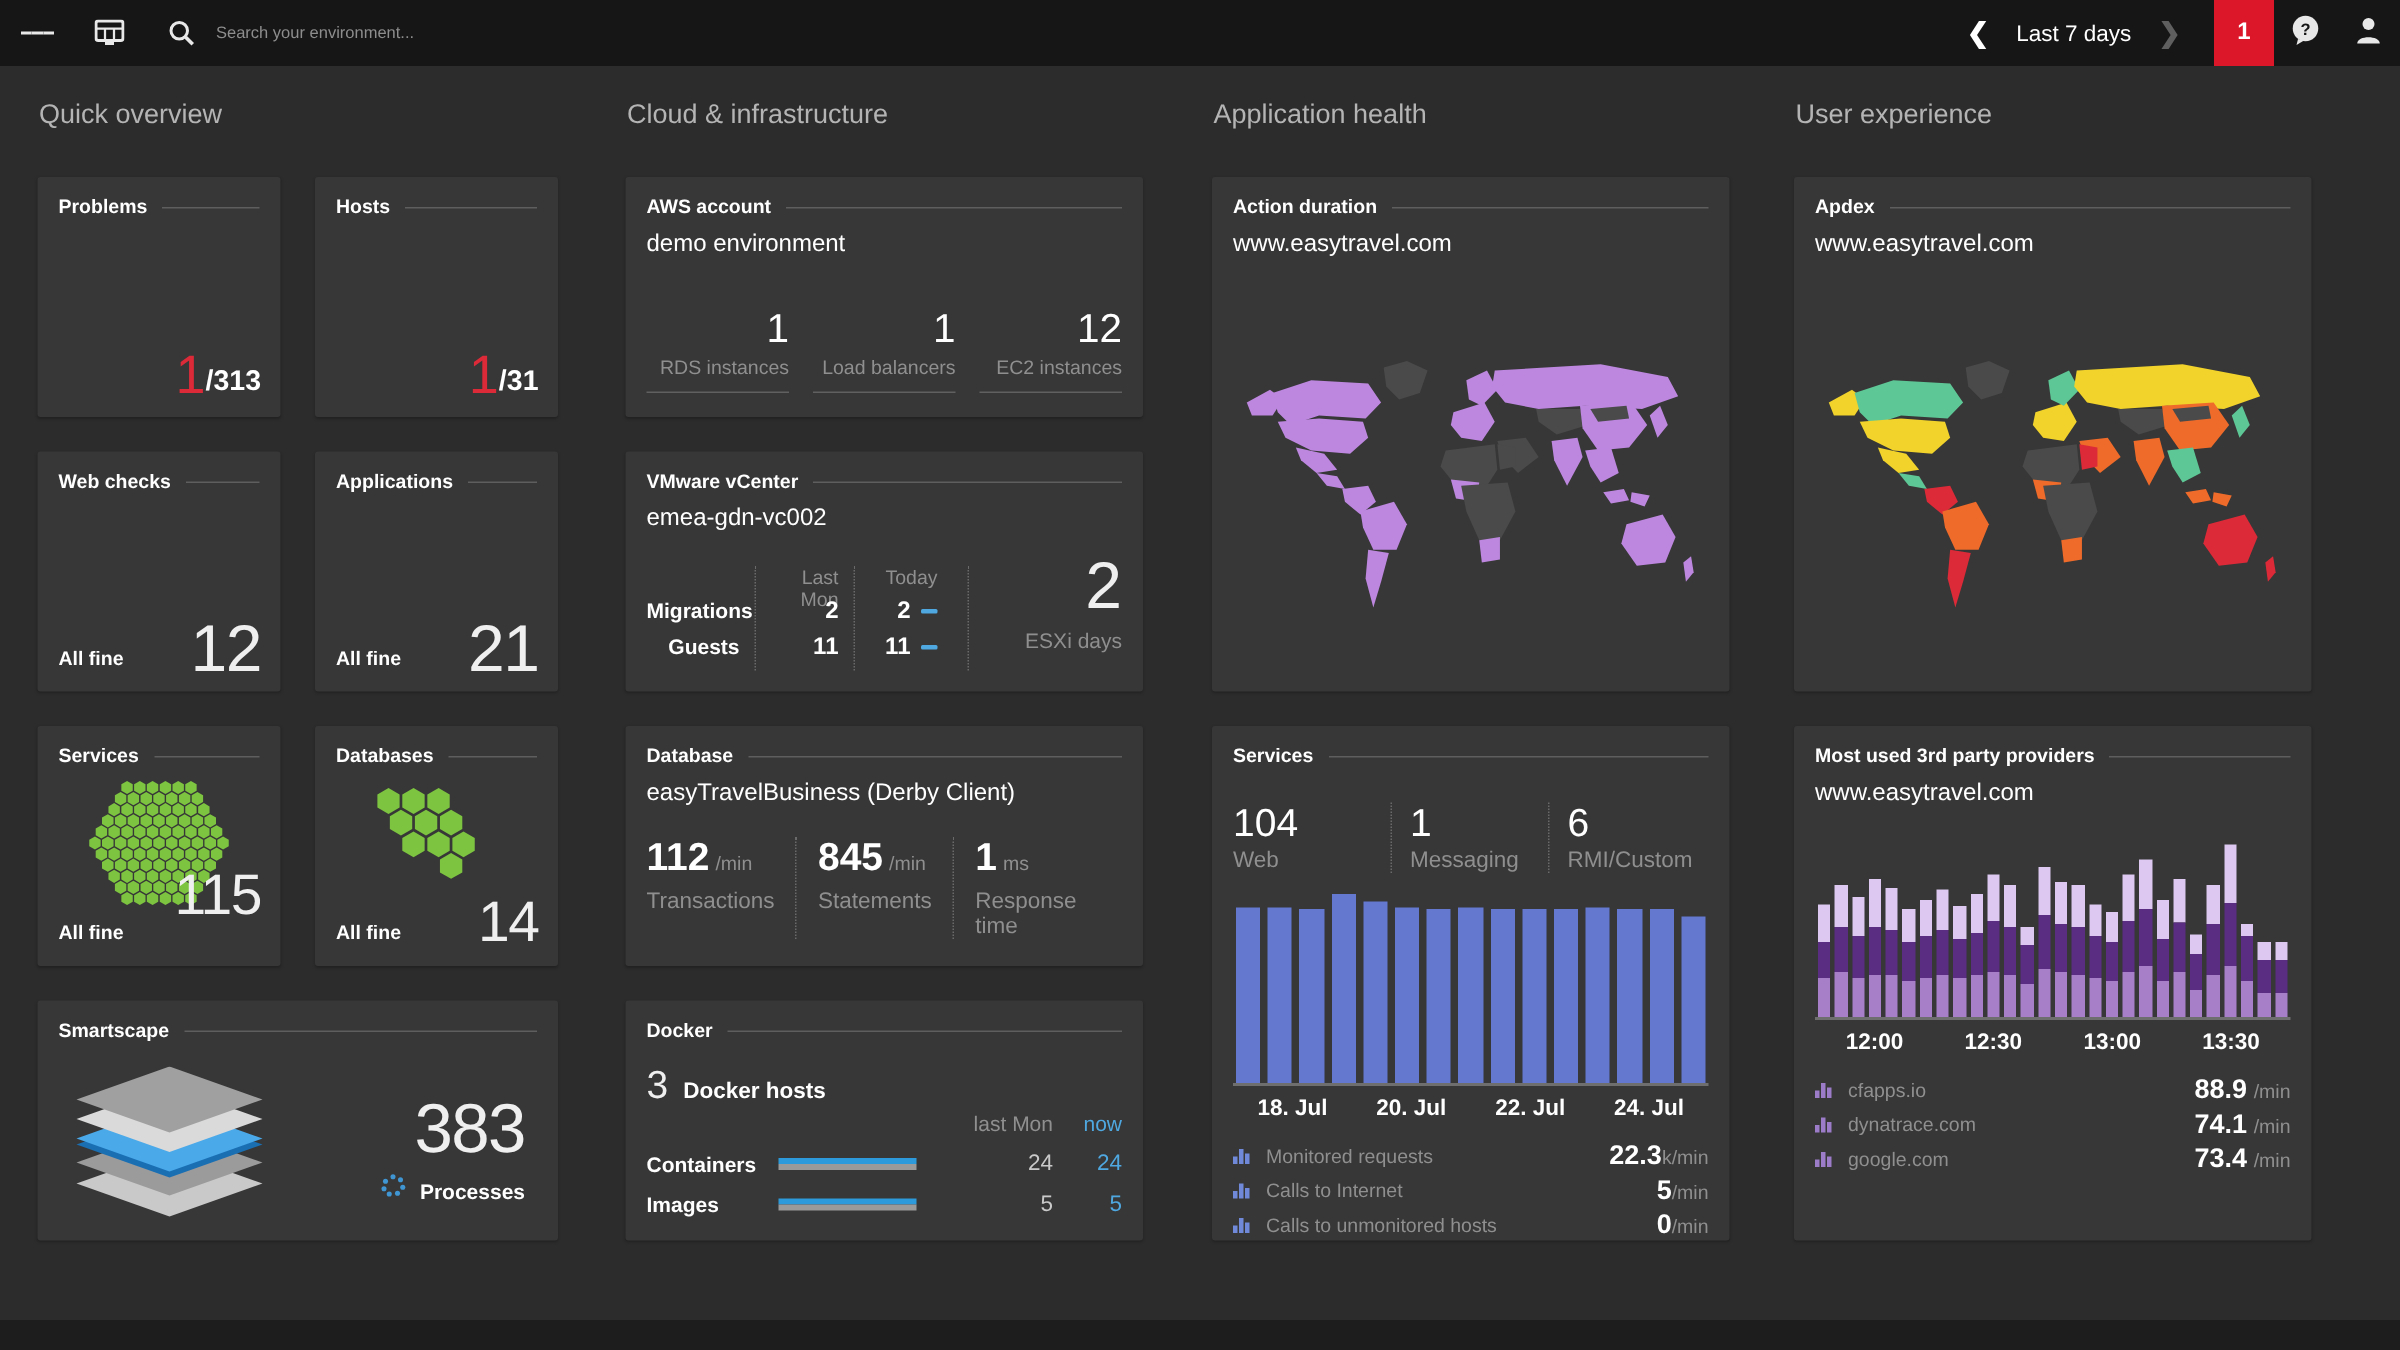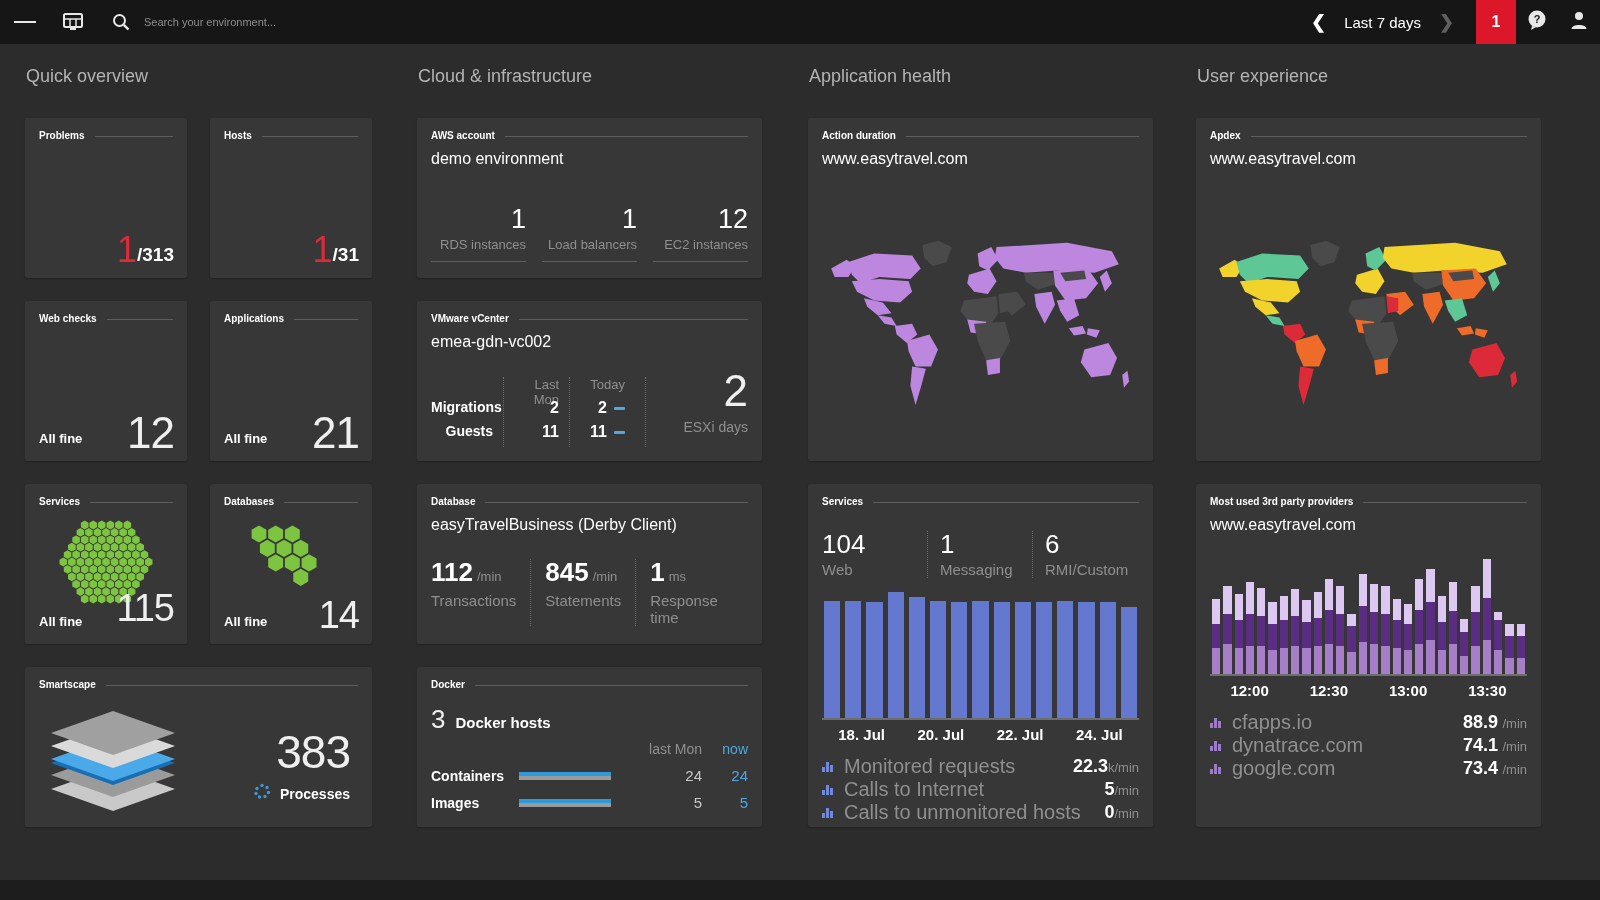--- a/index.html
+++ b/index.html
@@ -35,21 +35,21 @@
   .section-title { font-size:18px; font-weight:400; color:#b4b4b4; margin:6px 0 31px 1px; }
 
   
   .tile { position:relative; background:#373737; border-radius:2px; padding:12px 14px;
           margin-bottom:23px; box-shadow:0 1px 2px rgba(0,0,0,.25); cursor:pointer; }
   .h1 { height:160px; }
   .h2 { height:343px; }
   .row2 { display:flex; gap:23px; }
   .row2 .tile { width:162px; }
   .tile-head { display:flex; align-items:center; gap:10px; }
-  .tile-title { font-size:10px; font-weight:bold; color:#fff; white-space:nowrap; }
+  .tile-title { font-size:13px; font-weight:bold; color:#fff; white-space:nowrap; }
   .tile-rule { flex:1; height:1px; background:#5e5e5e; margin-top:2px; }
   .tile-sub { font-size:16px; color:#fff; margin-top:9px; }
 
   
   .qo-status { position:absolute; left:14px; bottom:15px; font-size:13px; font-weight:bold; color:#fff; }
   .qo-count { position:absolute; right:13px; bottom:6px; font-size:44px; font-weight:200;
               color:#efefef; line-height:1; letter-spacing:-1px; }
   .qo-frac { position:absolute; right:13px; bottom:12px; display:flex; align-items:flex-end; }
   .frac-open { font-size:36px; font-weight:300; color:#dc2a38; line-height:.85; }
   .frac-total { font-size:19px; font-weight:bold; color:#fff; }
@@ -117,21 +117,21 @@
   .chart { display:flex; align-items:flex-end; gap:5px; height:128px; margin-top:14px;
            border-bottom:2px solid #6e6e6e; padding:0 2px; }
   .chart .bar { flex:1; }
   .chart2 { display:flex; align-items:flex-end; gap:3px; height:122px; margin-top:20px;
             border-bottom:2px solid #6e6e6e; padding:0 2px; }
   .chart2 .sbar { flex:1; display:flex; flex-direction:column; justify-content:flex-end; }
   .x-labels { display:flex; margin-top:6px; }
   .x-labels span { flex:1; text-align:center; font-size:15px; font-weight:bold; color:#fff; }
   .legend { margin-top:12px; }
   .legend-row { display:flex; align-items:center; height:23px; gap:8px; }
-  .legend-label { flex:1; font-size:20px; color:#8f8f8f; }
+  .legend-label { flex:1; font-size:13px; color:#8f8f8f; }
   .legend-val { font-size:18px; font-weight:bold; color:#fff; }
   .legend-unit { font-size:13px; color:#8f8f8f; }
   .mini-bars { display:flex; align-items:flex-end; gap:1px; width:14px; }
   .mini-bars i { display:block; width:3px; }
   .mini-blue i { background:#7189d9; }
   .mini-purple i { background:#9c7bc8; }
   .mb1 { height:5px; } .mb2 { height:10px; } .mb3 { height:7px; }
 
   .footer-strip { position:absolute; left:0; bottom:0; width:100%; height:20px; background:#1d1d1d; }
 </style>
@@ -327,21 +327,21 @@
               <polygon points="94.2,51.2 94.2,55.6 90.4,57.8 86.6,55.6 86.6,51.2 90.4,49.0" fill="#7dc540"></polygon>
               <polygon points="77.1,6.8 77.1,11.2 73.3,13.4 69.5,11.2 69.5,6.8 73.3,4.6" fill="#7dc540"></polygon>
               <polygon points="81.4,14.2 81.4,18.6 77.6,20.8 73.8,18.6 73.8,14.2 77.6,12.0" fill="#7dc540"></polygon>
               <polygon points="85.7,21.6 85.7,26.0 81.9,28.2 78.1,26.0 78.1,21.6 81.9,19.4" fill="#7dc540"></polygon>
               <polygon points="90.0,29.0 90.0,33.4 86.1,35.6 82.3,33.4 82.3,29.0 86.1,26.8" fill="#7dc540"></polygon>
               <polygon points="94.2,36.4 94.2,40.8 90.4,43.0 86.6,40.8 86.6,36.4 90.4,34.2" fill="#7dc540"></polygon>
               <polygon points="98.5,43.8 98.5,48.2 94.7,50.4 90.9,48.2 90.9,43.8 94.7,41.6" fill="#7dc540"></polygon>
             </svg>
           </div>
         <span class="qo-status">All fine</span>
-        <span class="qo-count" style="font-size:38px; bottom:17px;">115</span>
+        <span class="qo-count" style="font-size:38px; bottom:28px;">115</span>
       </div>
       <div class="tile h1">
         <div class="tile-head">
             <span class="tile-title">Databases</span>
             <span class="tile-rule"></span>
           </div>
         <div class="hex-wrap db-hex-wrap">
             <svg id="db-hex" width="100" height="86">
               <polygon points="25.4,9.7 25.4,18.3 18.0,22.6 10.6,18.3 10.6,9.7 18.0,5.4" fill="#7dc540"></polygon>
               <polygon points="42.1,9.7 42.1,18.3 34.7,22.6 27.2,18.3 27.2,9.7 34.7,5.4" fill="#7dc540"></polygon>

